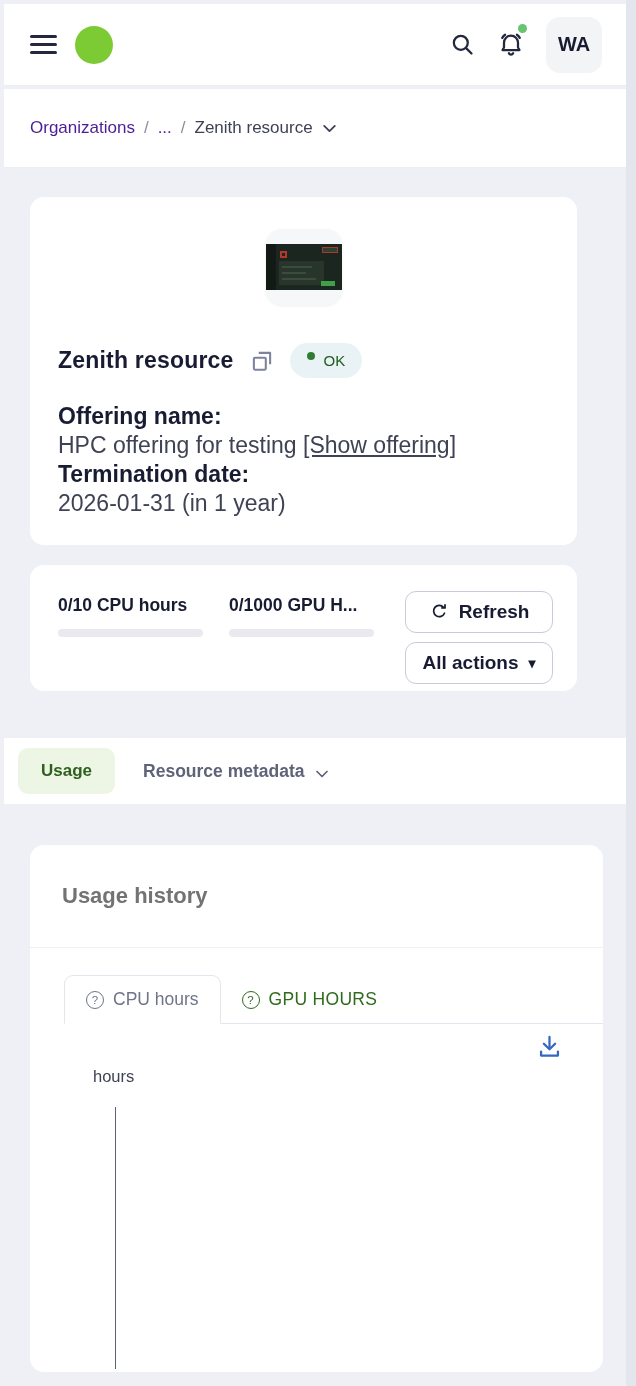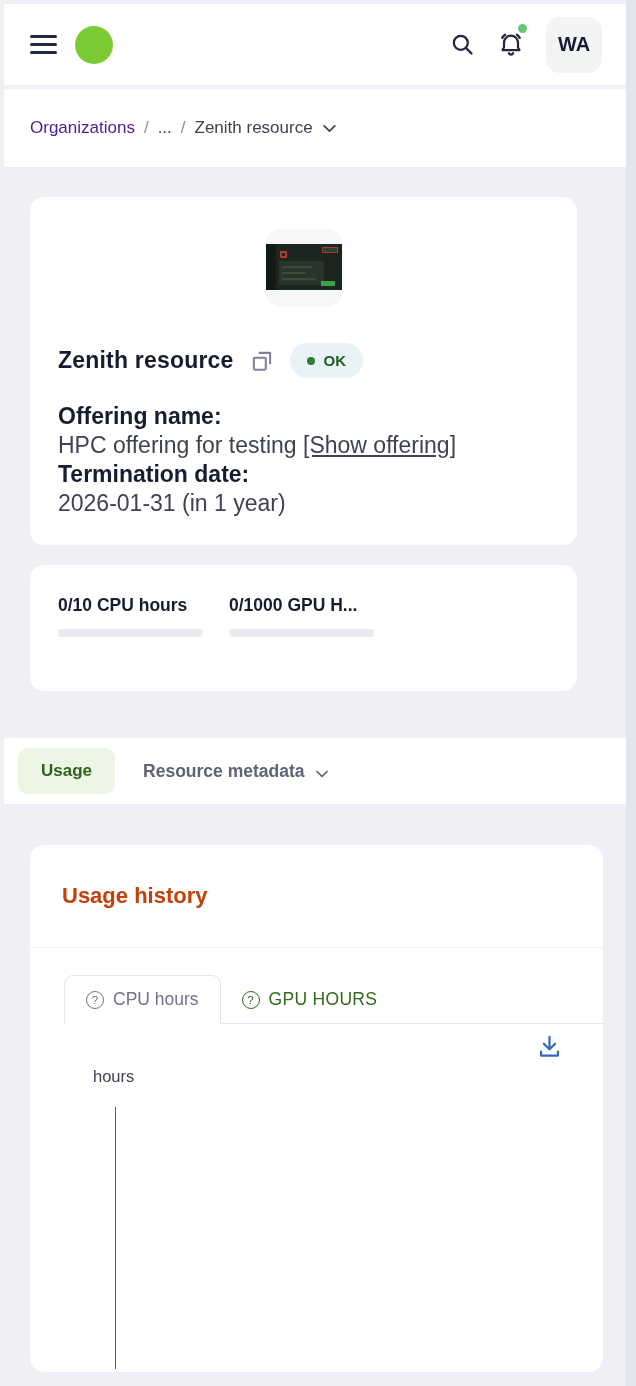--- a/index.html
+++ b/index.html
@@ -38,22 +38,22 @@
   .thumb { position:relative; width:76px; height:46px; background:#1c2620; }
   .thumb .t-side { position:absolute; left:0; top:0; width:10px; height:100%; background:#131a15; }
   .thumb .t-red { position:absolute; left:14px; top:7px; width:7px; height:7px; border:2px solid #b4372a; }
   .thumb .t-panel { position:absolute; left:13px; top:17px; width:45px; height:24px; background:#27352a; }
   .thumb .t-row { position:absolute; left:16px; width:30px; height:2px; background:#3b4c3e; }
   .thumb .t-btn-top { position:absolute; right:4px; top:3px; width:16px; height:6px; background:#30402f; border:1px solid #a63c2e; }
   .thumb .t-btn-green { position:absolute; right:7px; bottom:4px; width:14px; height:5px; background:#3fa045; }
 
   .title-row { margin-top:38px; display:flex; align-items:center; gap:15px; }
   .res-title { font-size:23px; font-weight:700; color:#181c32; letter-spacing:.2px; }
-  .ok-badge { display:flex; align-items:center; gap:9px; background:#e9f3f6; border-radius:18px;
-              padding:9px 17px; font-size:15px; font-weight:700; color:#1d5c20; }
+  .ok-badge { display:flex; gap:9px; background:#e9f3f6; border-radius:18px;
+              padding:9px 17px; font-size:15px; font-weight:400; color:#1d5c20; }
   .ok-dot { width:8px; height:8px; border-radius:50%; background:#2e7d32; }
 
   .info-block { margin-top:24px; font-size:23px; line-height:29px; }
   .info-label { font-weight:700; color:#181c32; }
   .info-value { color:#3f4254; }
   .show-link { color:#3f4254; text-decoration:underline; cursor:pointer; }
 
   .card-quotas { top:565px; left:30px; width:547px; height:126px; padding:26px 24px 0 28px; display:flex; }
   .quota { margin-right:26px; padding-top:4px; }
   .quota-label { font-size:17.5px; font-weight:600; color:#181c32; white-space:nowrap; }
@@ -68,21 +68,21 @@
   
   .tabs-bar { position:absolute; top:738px; left:4px; width:622px; height:66px; background:#fff;
               display:flex; align-items:center; padding-left:14px; gap:28px; }
   .usage-pill { background:#edf5e5; color:#2e611e; font-size:17px; font-weight:600; padding:13px 23px;
                 border-radius:10px; cursor:pointer; }
   .meta-tab { color:#5e6378; font-size:17.5px; font-weight:600; display:flex; align-items:flex-end; gap:9px; cursor:pointer; }
 
   
   .card-usage { top:845px; left:30px; width:573px; height:527px; overflow:hidden; }
   .uh-header { height:103px; border-bottom:1px solid #eff0f4; display:flex; align-items:center;
-               padding-left:32px; font-size:22px; font-weight:700; color:#c2410c; }
+               padding-left:32px; font-size:22px; font-weight:700; color:#737373; }
   .uh-tabs { margin:27px 0 0 34px; display:flex; align-items:flex-end; border-bottom:1px solid #e4e6ef; }
   .uh-tab { display:flex; align-items:center; gap:9px; font-size:17.5px; padding:13px 21px; cursor:pointer; white-space:nowrap; }
   .uh-tab.active { background:#fff; border:1px solid #e4e6ef; border-bottom:1px solid #fff; margin-bottom:-1px;
                    border-radius:9px 9px 0 0; color:#6f7488; }
   .uh-tab.inactive { color:#2f6b1d; letter-spacing:.3px; }
   .qmark { width:18px; height:18px; border:1.4px solid currentColor; border-radius:50%; font-size:11.5px;
            display:flex; align-items:center; justify-content:center; flex:0 0 auto; }
   .dl-row { display:flex; justify-content:flex-end; padding:9px 40px 0 0; }
   .ylabel { margin:7px 0 0 63px; font-size:16.5px; color:#3f4254; }
   .y-axis { margin-left:85px; margin-top:21px; width:1px; height:262px; background:#5c6270; }
@@ -175,20 +175,33 @@
       <div class="quota-track">
           <div class="quota-fill" style="width: 0%;"></div>
         </div>
     </div>
     <div class="quota">
       <div class="quota-label">0/1000 GPU H...</div>
       <div class="quota-track">
           <div class="quota-fill" style="width: 0%;"></div>
         </div>
     </div>
+    <div class="action-col">
+      <button class="btn">
+        <svg width="20" height="20" viewBox="0 0 24 24" fill="none" stroke="#181c32" stroke-width="2.1" stroke-linecap="round">
+          <path d="M18.6 13.5a6.8 6.8 0 1 1-1.2-7.2"></path>
+          <polyline points="19.2,3.4 19.2,7.1 15.5,7.1" stroke-linejoin="round"></polyline>
+        </svg>
+        <span>Refresh</span>
+      </button>
+      <button class="btn">
+        <span>All actions</span>
+        <span class="caret">▾</span>
+      </button>
+    </div>
   </div>
 
   <div class="tabs-bar">
     <span class="usage-pill">Usage</span>
     <span class="meta-tab">
       <span>Resource metadata</span>
       <svg width="16" height="16" viewBox="0 0 16 16" fill="none" stroke="#5e6378" stroke-width="1.7" stroke-linecap="round" stroke-linejoin="round">
         <polyline points="3,5.5 8,10.5 13,5.5"></polyline>
       </svg>
     </span>

